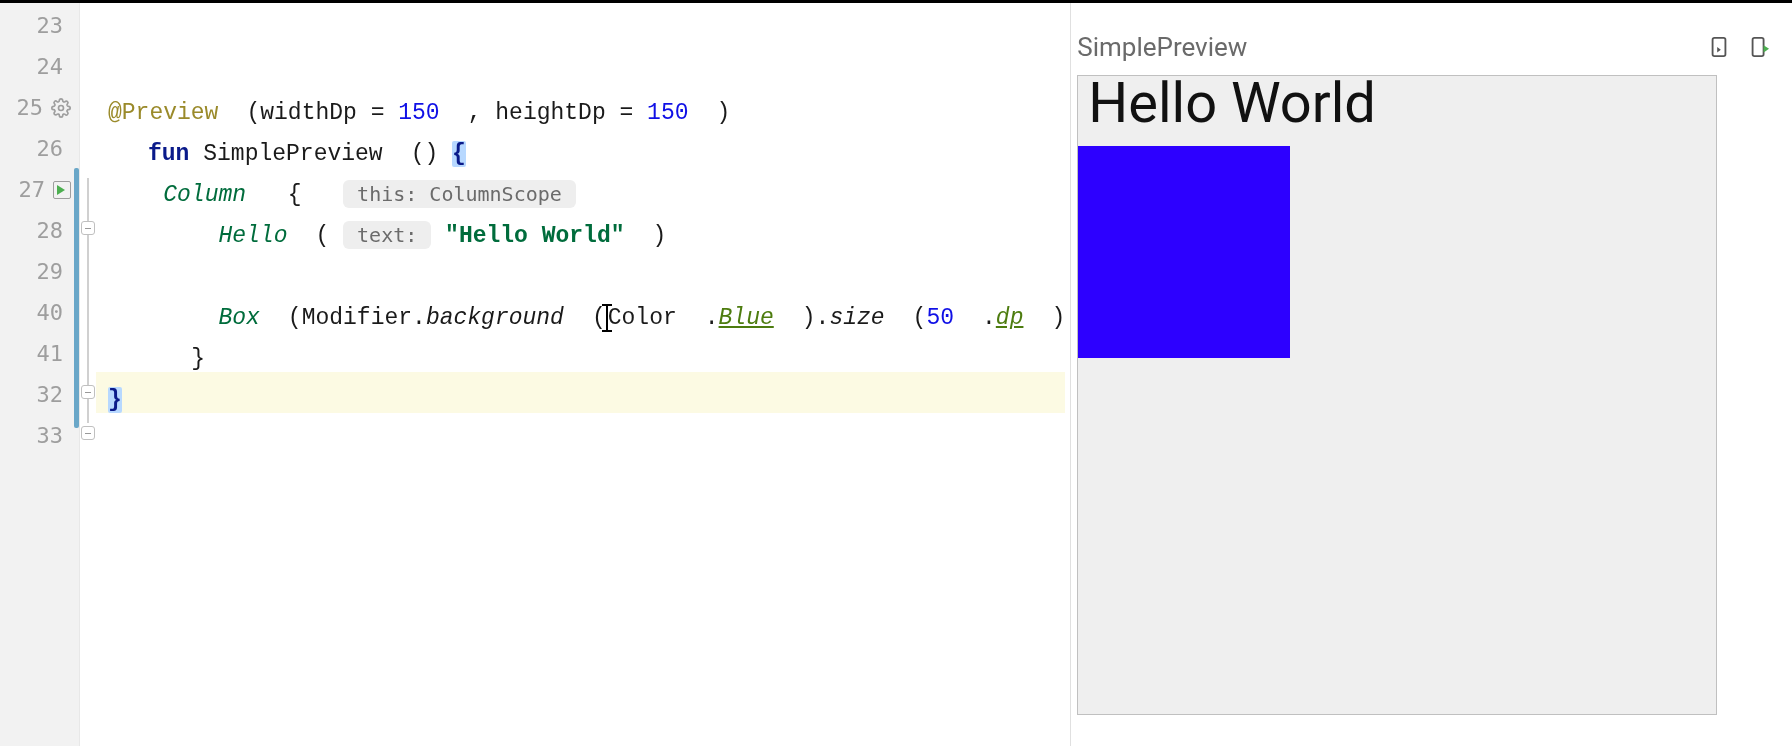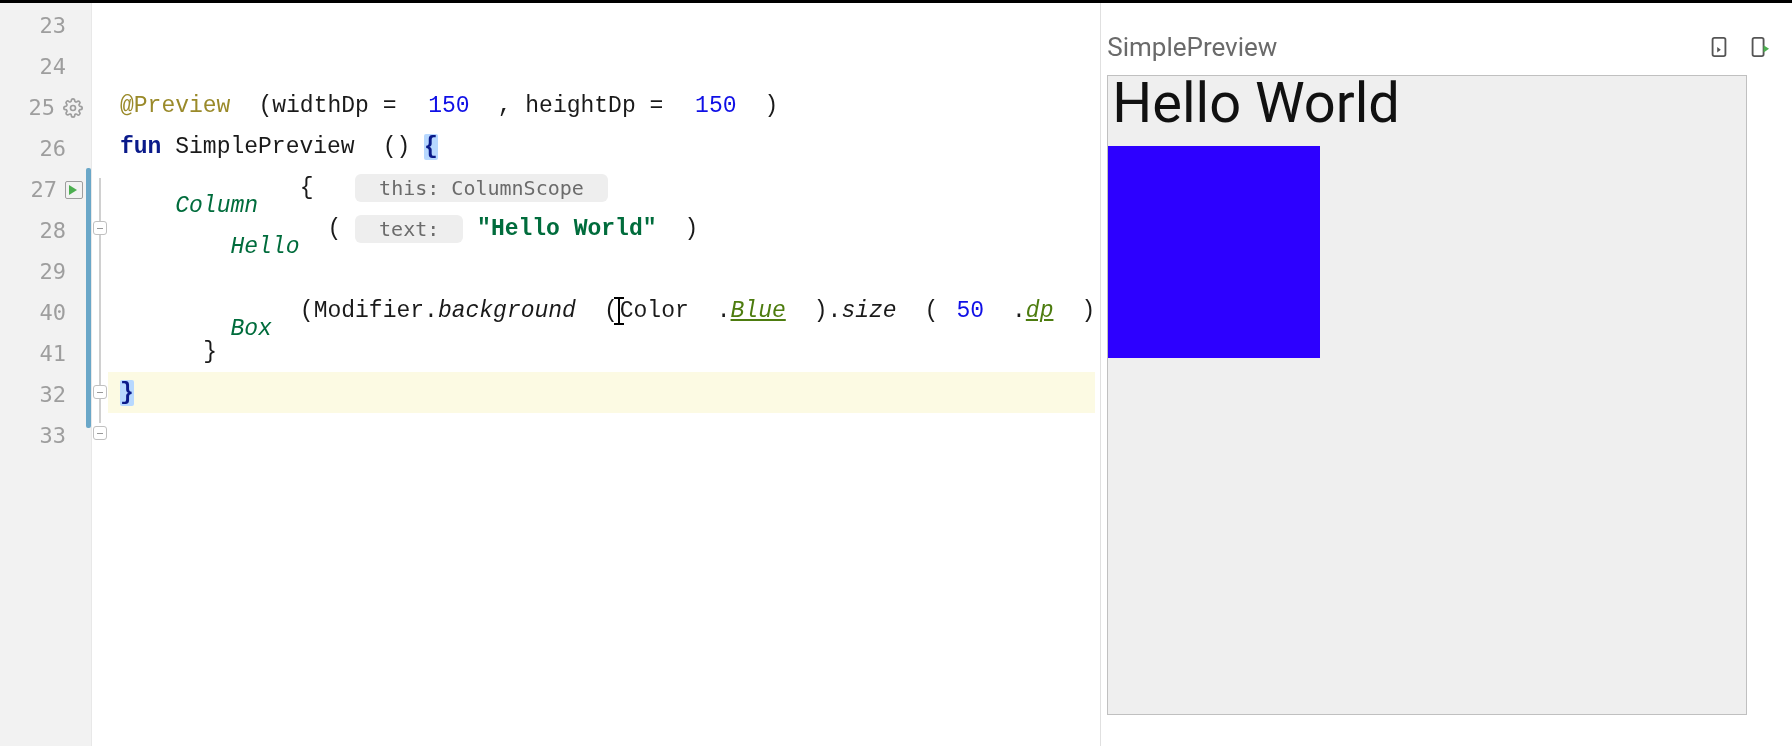--- a/index.html
+++ b/index.html
@@ -12,21 +12,21 @@
   }
   .frame {
     width: 1792px; height: 746px;
     border-top: 3px solid #000;
     display: flex;
     flex-direction: row;
     background: #ffffff;
   }
   
   .gutter {
-    width: 92px;
+    width: 80px;
     background: #f2f2f2;
     border-right: 1px solid #e8e8e8;
     display: flex;
     flex-direction: column;
     padding-top: 2px;
     padding-left: 32px;
   }
   .gutter-row {
     height: 41px;
     display: flex;
@@ -101,45 +101,45 @@
   
   .editor {
     flex: 0 0 870px;
     background:#ffffff;
     font-size: 23px;
     position:relative;
   }
   .code-line {
     height:41px;
     display:flex;
-    align-items:center;
+    align-items:flex-end;
     white-space:pre;
     padding-left: 12px;
   }
   .hl-line { background:#fcfae3; }
   .tok-ann   { color:#9a8a2a; }          
-  .tok-key   { color:#0a1a8a; font-weight:600; } 
+  .tok-key   { color:#0a1a8a; font-weight:600;margin-left:40px; } 
   .tok-ident { color:#1a1a1a; }
   .tok-call  { color:#006c3c; font-style:italic;margin-top:36px; } 
   .tok-member{ color:#1a1a1a; font-style:italic; } 
   .tok-str   { color:#006c3c; font-weight:600; }
-  .tok-num   { color:#1010e6;margin-left:18px; }
+  .tok-num   { color:#1010e6; }
   .tok-static{ color:#4d7c0f; font-style:italic;text-decoration:underline; } 
   .tok-pun   { color:#1a1a1a;margin-left:28px; }
   .tok-brace-hl {
     background:#b7d8ff;
     color:#0a1a8a;
     font-weight:600;
     border-radius:2px;
   }
   .hint {
     background:#eeeeee;
     color:#6b6b6b;
     font-size:20px;
-    padding:2px 24px;
+    padding:2px 14px;
     border-radius:6px;
     font-family: Menlo, Consolas, monospace;
     font-style:normal;
   }
   .cursor-beam {
     display:inline-block;
     width:2px; height:26px;
     background:#000;
     vertical-align:middle;
     position:relative;
@@ -188,21 +188,21 @@
   }
   .preview-canvas{
     margin:6px 20px 20px 6px;
     border:1px solid #c0c0c0;
     background:#efefef;
     width:640px; height:640px;
     position:relative;
   }
   .canvas-text{
     position:absolute;
-    left:4px; top:-6px;
+    left:10px; top:-6px;
     font-family: Roboto, -apple-system, "Segoe UI", sans-serif;
     font-size:56px;
     color:#111;
   }
   .canvas-box{
     position:absolute;
     left:0; top:70px;
     width:212px;height:212px;
     background:#2d00ff;
   }

